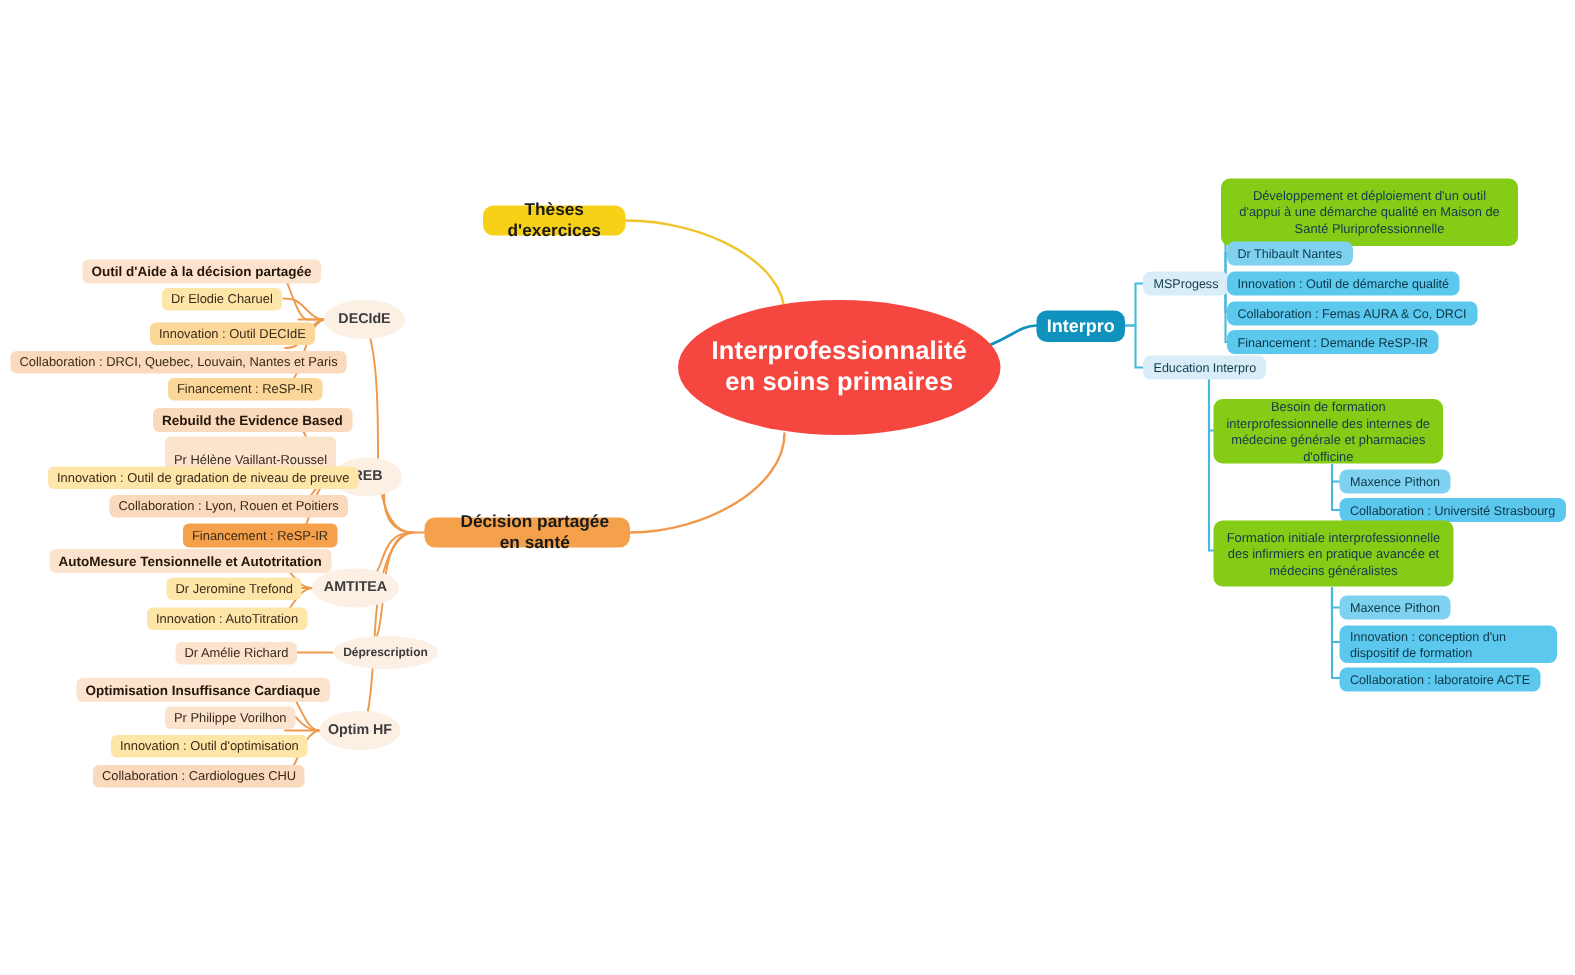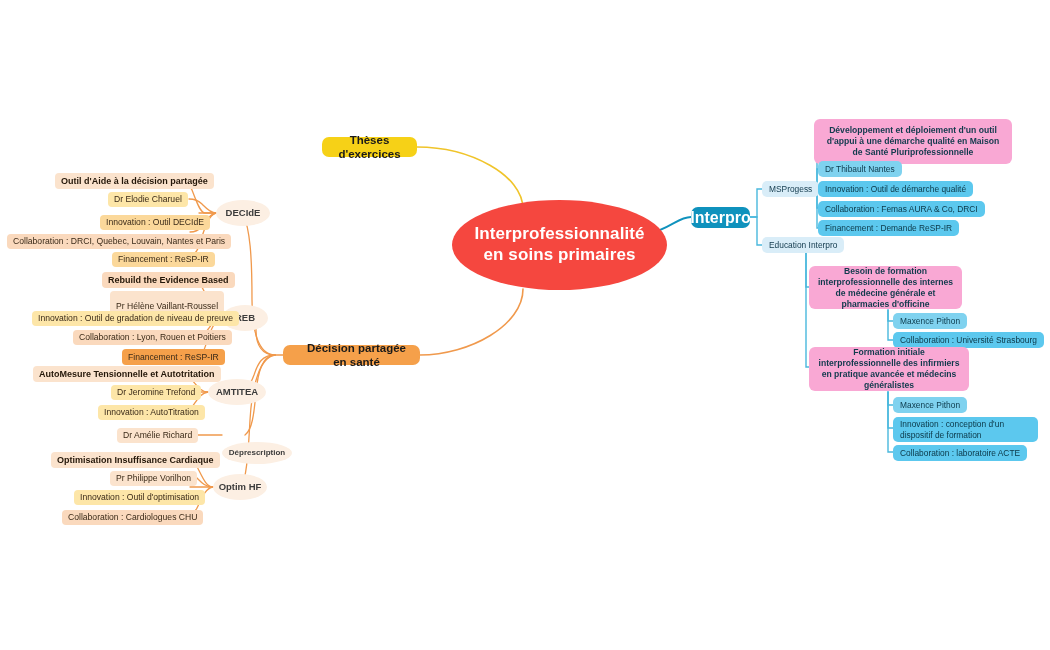--- a/index.html
+++ b/index.html
@@ -16,42 +16,42 @@
   .central{
     background:#f5473f;color:#fff;border-radius:50%;
     font-size:17px;font-weight:700;letter-spacing:.1px;
     box-shadow:none;
   }
   
   .pill{border-radius:7px;font-size:11.5px;font-weight:700;color:#1a1a1a;padding:5px 10px;}
   .pill.yellow{background:#f6d117;text-align:center;}
   .pill.orange{background:#f5a košíku;}
   .pill.orange{background:#f5a04a;padding-left:20px;}
-  .pill.teal{background:#0f92bd;color:#fff;font-size:16px;}
+  .pill.teal{background:#0f92bd;color:#fff;font-size:12px;}
 
   
   .ell{border-radius:50%;background:#fcefe3;color:#3c3c3c;font-size:9.5px;font-weight:600;}
-  .ell.small{font-size:8px;margin-top:18px;}
+  .ell.small{font-size:8px;}
 
   
   .leaf{border-radius:4px;font-size:8.6px;padding:3px 6px;color:#3a2a18;white-space:nowrap;}
   .leaf.title{font-weight:700;font-size:9px;color:#241709;}
   .l-peach{background:#fbe3cd;}
   .l-peach2{background:#fad9bd;}
   .l-yellow{background:#fde6a8;}
   .l-amber{background:#fbd89a;}
   .l-deep{background:#f5a04a;}
 
   
   .bchip{border-radius:5px;font-size:8.4px;padding:3px 7px;white-space:nowrap;}
   .b-pale{background:#d9edf8;color:#123a4d;}
   .b-mid{background:#7fd2ef;color:#0c3a4c;}
   .b-strong{background:#5cc8ee;color:#0b3747;}
-  .bbox{border-radius:6px;background:#f9a8d4;color:#123a4d;font-size:8.6px;
-        font-weight:700;padding:6px 8px;line-height:1.28;}
+  .bbox{border-radius:6px;background:#84cc16;color:#123a4d;font-size:8.6px;
+        font-weight:400;padding:6px 8px;line-height:1.28;}
 </style>
 </head>
 <body>
 
 <div id="canvas">
 
   <svg class="links" viewBox="0 0 1050 650">
     <g fill="none" stroke-width="1.3" stroke-linecap="round">
 
       <path d="M523,209 C523,175 470,147 417,147" stroke="#f0c42a" stroke-width="1.6"></path>

